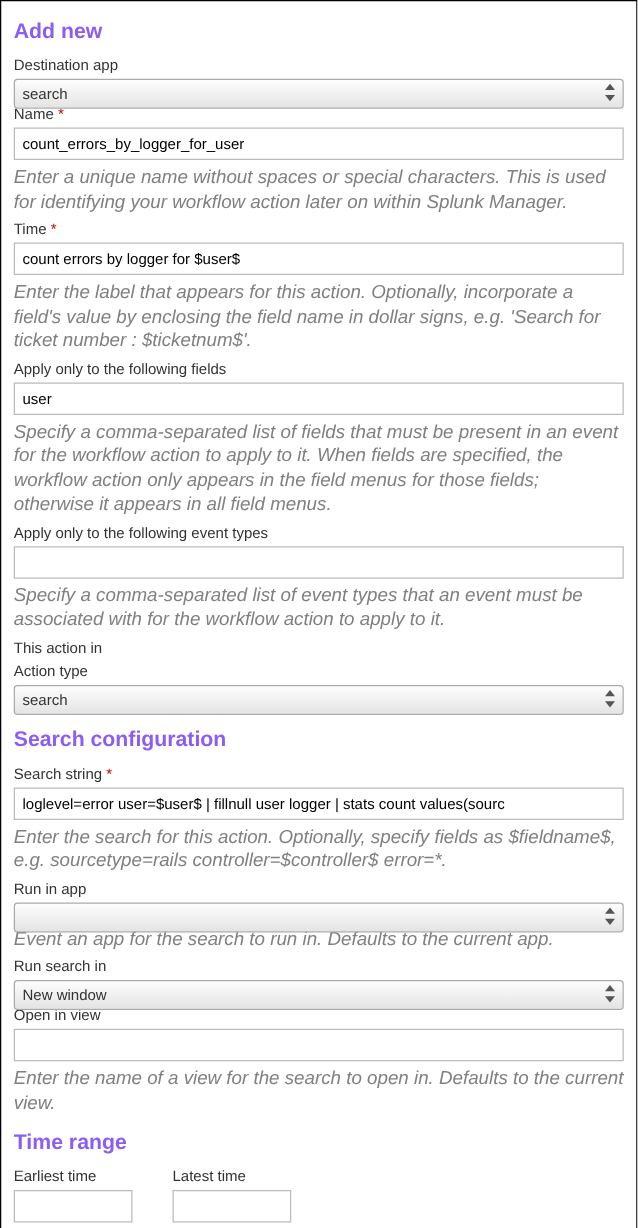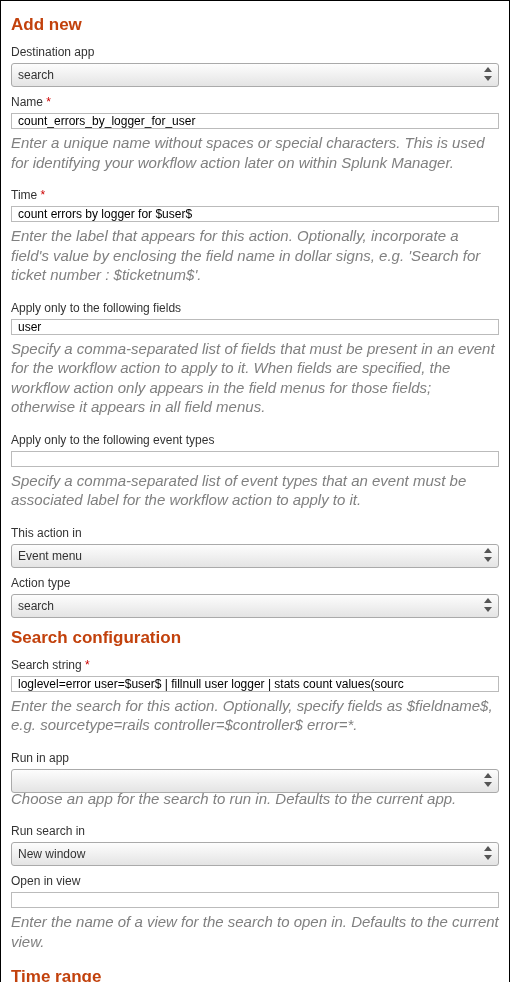--- a/index.html
+++ b/index.html
@@ -11,50 +11,50 @@
     background: #fff;
     color: #333;
   }
   .page {
     width: 510px;
     border: 1px solid #000;
     padding: 10px 10px 10px 10px;
     margin: 0;
   }
   h2.section-title {
-    color: #c2410c;
+    color: #8b5cf6;
     font-size: 17px;
     font-weight: bold;
     margin: 4px 0 10px 0;
   }
   h2.section-title.mt {
     margin-top: 18px;
   }
   .field-block {
-    margin-bottom: 16px;
+    margin-bottom: 5px;
   }
   .field-label {
     display: block;
     font-size: 12px;
     color: #333;
     margin-bottom: 4px;
   }
   .required {
     color: #c00;
   }
   .help-text {
     font-size: 15px;
     font-style: italic;
     color: #808080;
     margin: 4px 0 0 0;
     line-height: 1.3;
   }
   input[type="text"].text-input {
     width: 100%;
-    height: 16px;
+    height: 26px;
     padding: 2px 6px;
     border: 1px solid #bbb;
     font-size: 12px;
     font-family: inherit;
     background: #fff;
   }
   input[type="text"].text-input.short {
     width: 95px;
   }
   .select-wrap {
@@ -142,29 +142,25 @@
 
   <div class="field-block">
     <label class="field-label">Apply only to the following fields</label>
     <input type="text" class="text-input" value="user" style="">
     <p class="help-text">Specify a comma-separated list of fields that must be present in an event for the workflow action to apply to it. When fields are specified, the workflow action only appears in the field menus for those fields; otherwise it appears in all field menus.</p>
   </div>
 
   <div class="field-block">
     <label class="field-label">Apply only to the following event types</label>
     <input type="text" class="text-input" value="" style="">
-    <p class="help-text">Specify a comma-separated list of event types that an event must be associated label for the workflow action to apply to it.</p>
+    <p class="help-text">Specify a comma-separated list of event types that an event must be associated with for the workflow action to apply to it.</p>
   </div>
 
   <div class="field-block">
     <label class="field-label">This action in</label>
-    <div class="select-wrap">
-      <div class="select-box"><span>Event menu</span></div>
-      <span class="select-arrows"></span>
-    </div>
   </div>
 
   <div class="field-block">
     <label class="field-label">Action type</label>
     <div class="select-wrap">
       <div class="select-box"><span>search</span></div>
       <span class="select-arrows"></span>
     </div>
   </div>
 
@@ -178,21 +174,21 @@
     <input type="text" class="text-input" value="loglevel=error user=$user$ | fillnull user logger | stats count values(sourc" style="">
     <p class="help-text">Enter the search for this action. Optionally, specify fields as $fieldname$, e.g. sourcetype=rails controller=$controller$ error=*.</p>
   </div>
 
   <div class="field-block">
     <label class="field-label">Run in app</label>
     <div class="select-wrap">
       <div class="select-box"><span></span></div>
       <span class="select-arrows"></span>
     </div>
-    <p class="help-text">Choose an app for the search to run in. Defaults to the current app.</p>
+    <p class="help-text">Event an app for the search to run in. Defaults to the current app.</p>
   </div>
 
   <div class="field-block">
     <label class="field-label">Run search in</label>
     <div class="select-wrap">
       <div class="select-box"><span>New window</span></div>
       <span class="select-arrows"></span>
     </div>
   </div>
 

